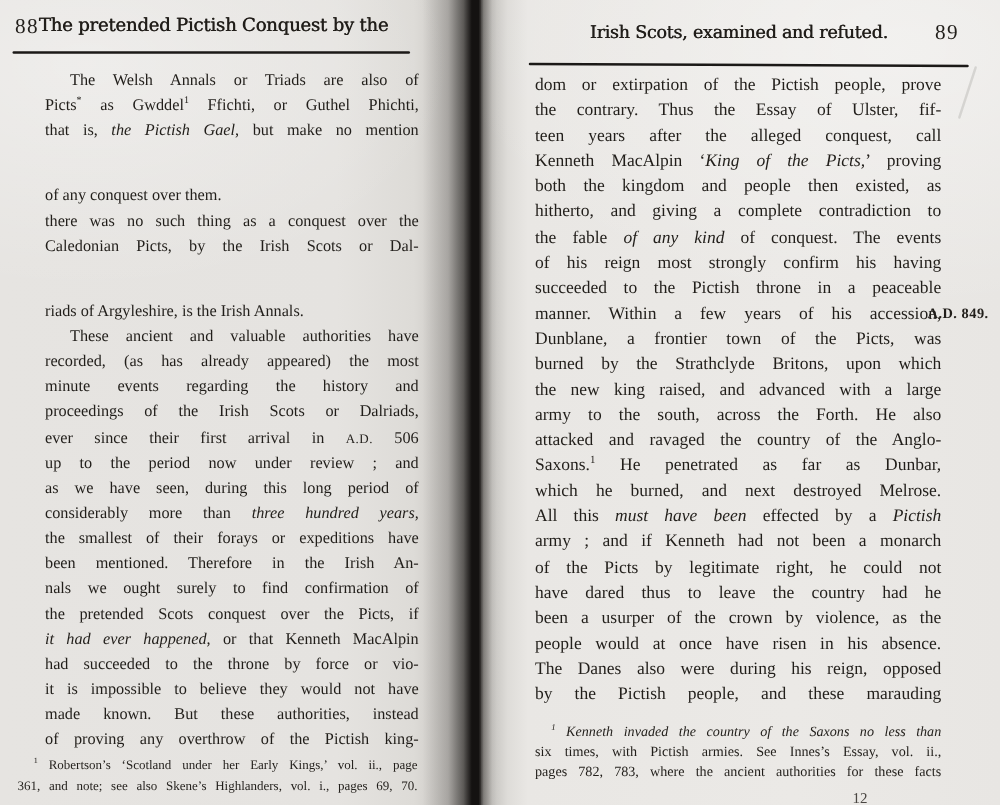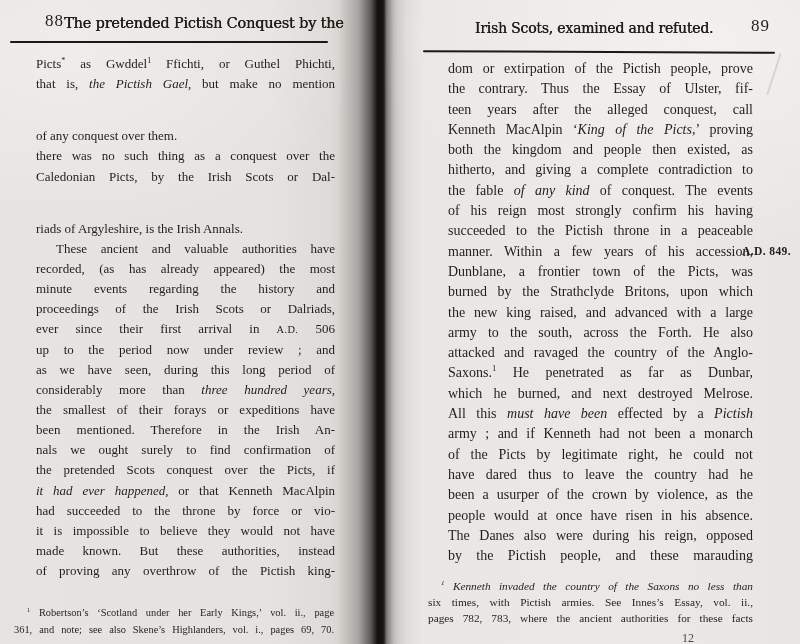--- a/index.html
+++ b/index.html
@@ -31,41 +31,41 @@
       rgba(20,18,17,0.18) 30%,
       rgba(20,18,17,0.55) 48%,
       var(--gutter,#141211) 58%,
       var(--gutter,#141211) 66%,
       rgba(20,18,17,0.35) 72%,
       rgba(20,18,17,0.08) 82%,
       rgba(20,18,17,0) 100%);
   }
   .crease{position:absolute;width:2px;height:44px;background:rgba(60,55,50,0.14);border-radius:2px;}
   
-  .header{position:absolute;display:flex;align-items:flex-end;margin-left:33px;}
+  .header{position:absolute;display:flex;align-items:center;}
   #page-left .header{top:11px;left:12px;right:50px;}
-  #page-right .header{top:16px;left:27px;width:325px;}
+  #page-right .header{top:16px;left:57px;width:325px;}
   .pagenum{font-size:17px;letter-spacing:1px;}
   .running-title{
     flex:1;text-align:center;font-weight:normal;letter-spacing:-0.2px;
     font-family:"DejaVu Serif","Liberation Serif",serif;
     font-size:14.5px;text-shadow:0.4px 0 0 currentColor;
     white-space:nowrap;
   }
   #page-left .running-title{padding-right:26px;}
   #page-right .running-title{font-size:14px;padding-right:8px;}
   .head-rule{position:absolute;background:var(--rule,#1b1917);height:2px;border-radius:1px;}
   #rule-left{top:41px;left:10px;width:318px;}
   #rule-right{top:51px;left:38px;width:352px;transform:rotate(0.25deg);}
   
   .body-text{position:absolute;}
   #body-left{top:54px;left:36px;width:299px;font-size:13px;}
   #body-left .line{line-height:20.15px;height:20.15px;}
   #body-right{top:59px;left:43px;width:325px;font-size:14px;}
-  #body-right .line{line-height:20.3px;height:20.3px;margin-left:20px;}
+  #body-right .line{line-height:20.3px;height:20.3px;}
   .line{text-align:justify;text-align-last:justify;white-space:nowrap;}
   .line.end{text-align-last:left;margin-top:32px;}
   .line.indent{text-indent:20px;}
   .it{font-style:italic;}
   .sup{font-size:0.62em;vertical-align:super;line-height:0;}
   .sc{font-size:0.8em;letter-spacing:0.4px;}
   
   .footnote{position:absolute;}
   #footnote-left{top:604px;left:14px;width:320px;font-size:10.4px;}
   #footnote-left .line{line-height:17px;height:17px;}
@@ -87,20 +87,21 @@
 
 <div id="screen">
 
   <div class="page" id="page-left">
     <div class="header">
       <span class="pagenum">88</span>
       <span class="running-title">The pretended Pictish Conquest by the</span>
     </div>
     <div class="head-rule" id="rule-left"></div>
     <div class="body-text" id="body-left">
+        <div class="line indent"><span>The Welsh Annals or Triads are also of</span></div>
         <div class="line"><span>Picts</span><span class="sup">*</span><span> as Gwddel</span><span class="sup">1</span><span> Ffichti, or Guthel Phichti,</span></div>
         <div class="line"><span>that is, </span><span class="it">the Pictish Gael,</span><span> but make no mention</span></div>
         <div class="line end"><span>of any conquest over them.</span></div>
         <div class="line"><span>there was no such thing as a conquest over the</span></div>
         <div class="line"><span>Caledonian Picts, by the Irish Scots or Dal-</span></div>
         <div class="line end"><span>riads of Argyleshire, is the Irish Annals.</span></div>
         <div class="line indent"><span>These ancient and valuable authorities have</span></div>
         <div class="line"><span>recorded, (as has already appeared) the most</span></div>
         <div class="line"><span>minute events regarding the history and</span></div>
         <div class="line"><span>proceedings of the Irish Scots or Dalriads,</span></div>

